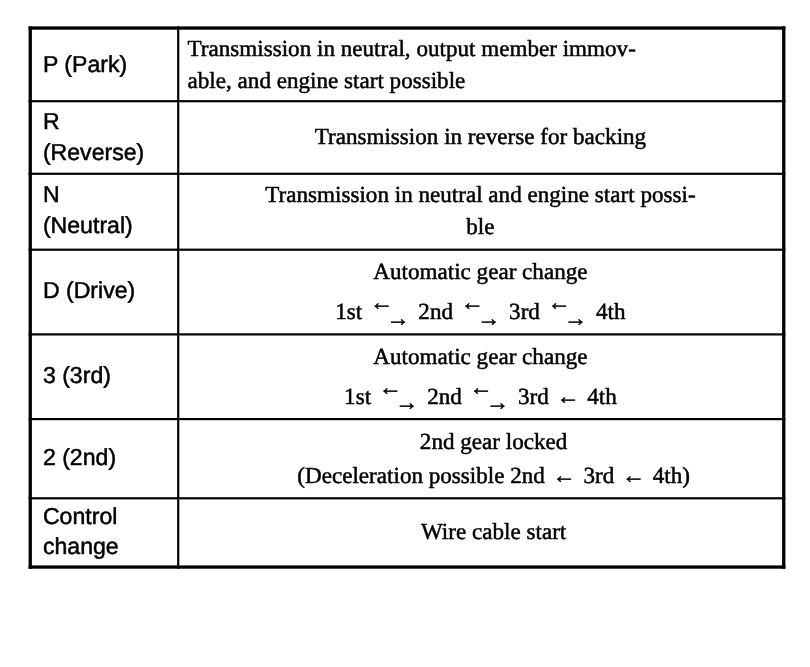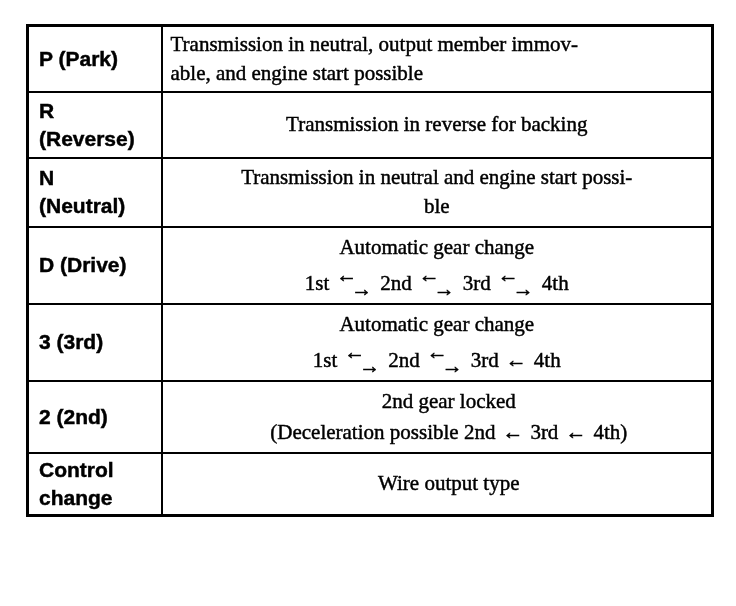--- a/index.html
+++ b/index.html
@@ -37,21 +37,20 @@
   tr:nth-child(6) td { height:72px; }
   tr:nth-child(7) td { height:63px; }
   tr:nth-child(8) td { height:65px; }
 
   td.pos {
     padding-left:10px;
     padding-right:4px;
     font-size:21px;
     line-height:28px;
     text-align:left;
-    font-weight:bold;
   }
   td.desc { font-size:21px;font-family:Liberation Serif, serif; }
   .desc-line { line-height:29px; }
   .desc.align-center .desc-line { text-align:center; }
   .desc.align-left .desc-line { text-align:left; padding-left:8px; padding-right:4px; }
   
   tr:nth-child(4) .desc-line, tr:nth-child(5) .desc-line { line-height:36px; }
   tr:nth-child(6) .desc-line, tr:nth-child(7) .desc-line { line-height:31px;margin-left:24px; }
 
   
@@ -125,18 +124,18 @@
             <div class="desc-line"><span class="tok-text">2nd gear locked</span></div>
             <div class="desc-line"><span class="tok-text">(Deceleration possible 2nd</span><span class="arrow-left">←</span><span class="tok-text">3rd</span><span class="arrow-left">←</span><span class="tok-text">4th)</span></div>
           </td>
         </tr>
         <tr>
           <td class="pos">
             <div class="pos-line">Control</div>
             <div class="pos-line">change</div>
           </td>
           <td class="desc align-center">
-            <div class="desc-line"><span class="tok-text">Wire output type</span></div>
+            <div class="desc-line"><span class="tok-text">Wire cable start</span></div>
           </td>
         </tr>
       </tbody>
   </table>
 </div>
 
 </body></html>

